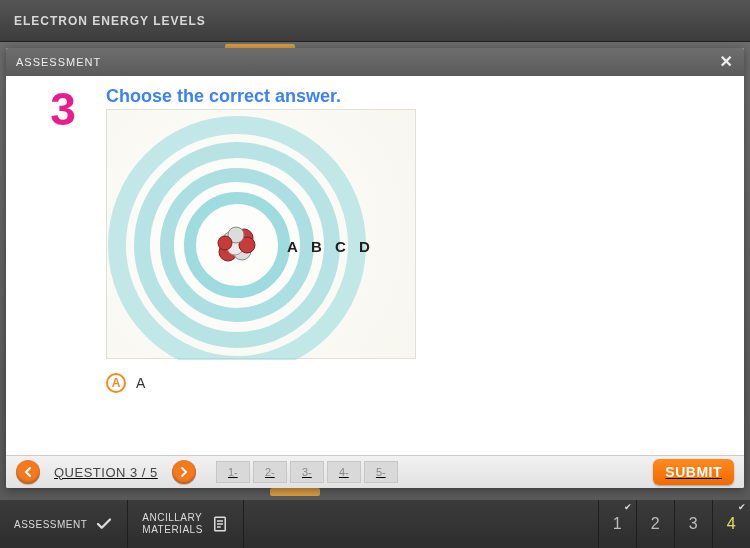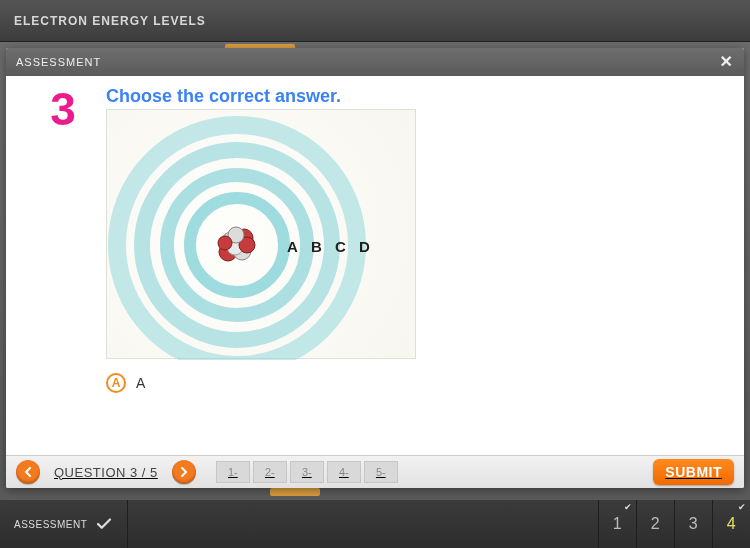--- a/index.html
+++ b/index.html
@@ -142,20 +142,34 @@
 
   <div class="bottom">
     <div class="btab">
       <span>ASSESSMENT</span>
       <span class="icon">
         <svg width="18" height="18" viewBox="0 0 24 24" fill="none" stroke="#ddd" stroke-width="3" stroke-linecap="round" stroke-linejoin="round">
             <path d="M4 12l5 5L20 6"></path>
           </svg>
       </span>
     </div>
+    <div class="btab">
+      <span class="stack">
+        <span>ANCILLARY</span>
+        <span>MATERIALS</span>
+      </span>
+      <span class="icon">
+        <svg width="18" height="18" viewBox="0 0 24 24" fill="none" stroke="#ddd" stroke-width="2">
+            <rect x="5" y="3" width="14" height="18" rx="1"></rect>
+            <line x1="8" y1="8" x2="16" y2="8"></line>
+            <line x1="8" y1="12" x2="16" y2="12"></line>
+            <line x1="8" y1="16" x2="13" y2="16"></line>
+          </svg>
+      </span>
+    </div>
     <div class="bspace"></div>
     <div class="bnum">
       <span class="tick">✔</span>
       <span>1</span>
     </div>
     <div class="bnum">
       <span>2</span>
     </div>
     <div class="bnum">
       <span>3</span>

